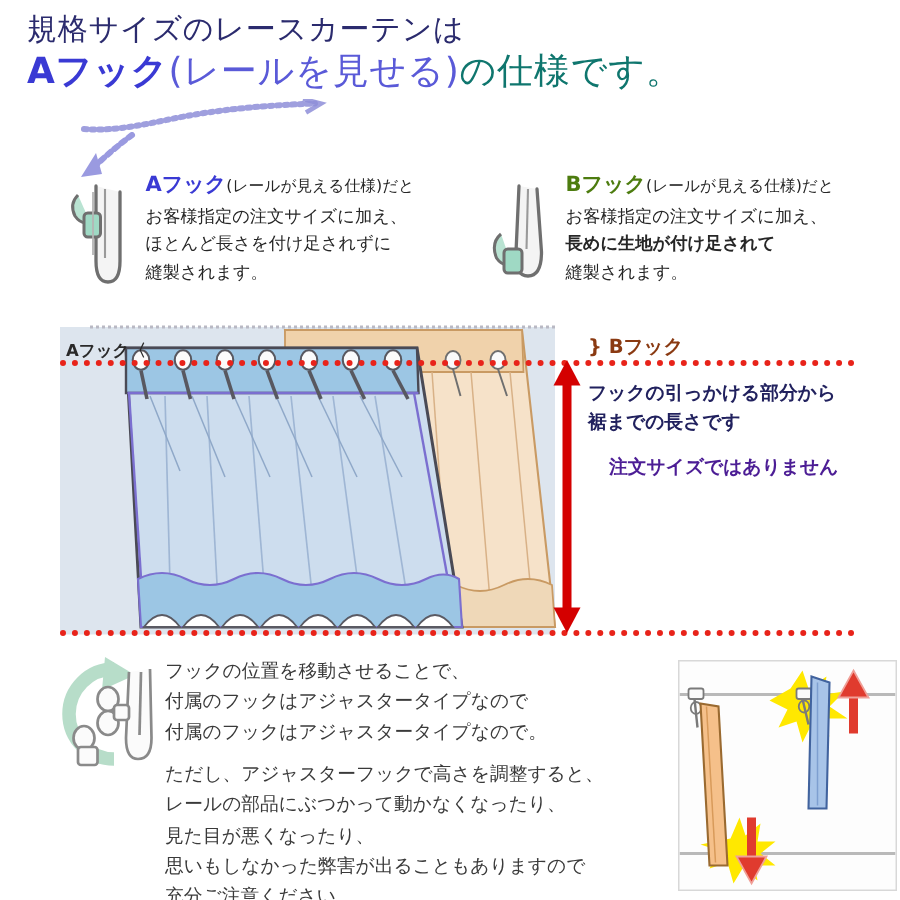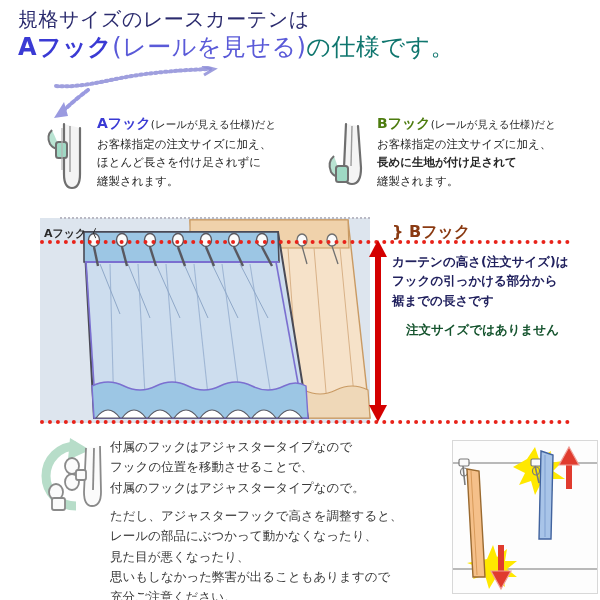--- a/index.html
+++ b/index.html
@@ -39,27 +39,27 @@
   #diagram{left:0px;top:206px;width:508px;height:225px;}
   #diagram-bg{left:40px;top:12px;width:330px;height:205px;background:#dde5ee;}
   #dotted-top{left:40px;top:34px;width:530px;height:0;
       border-top:4px dotted #e8231a;}
   #dotted-bottom{left:40px;top:214px;width:530px;height:0;
       border-top:4px dotted #e8231a;}
   #dotted-faint{left:60px;top:11px;width:310px;height:0;
       border-top:2px dotted #b9b9c4;}
 
   .diag-label{font-size:11px;font-weight:bold;color:#2a2a2a;}
-  #label-b{left:392px;top:216px;color:#8a3a12;font-weight:bold;font-size:16px;}
+  #label-b{left:392px;top:216px;color:#8a3a12;font-weight:bold;font-size:13px;}
 
   
   #info-text{left:392px;top:252px;width:208px;line-height:1.55;}
   .info-main{font-size:12.5px;color:#21215e;font-weight:bold;}
   .info-note{font-size:11.5px;color:#21215e;}
-  .info-red{font-size:12.5px;color:#14532d;font-weight:bold;}
+  .info-red{font-size:12.5px;color:#4c1d95;font-weight:bold;}
 
   
   #adj-icon{left:24px;top:432px;width:96px;height:90px;}
   #bottom-text-1{left:110px;top:437px;width:330px;line-height:1.62;
       font-size:12.5px;color:#3a3a3a;white-space:nowrap;}
   #bottom-text-2{left:110px;top:506px;width:340px;line-height:1.62;
       font-size:12.5px;color:#3a3a3a;white-space:nowrap;}
 
   #rail-demo{left:452px;top:440px;width:144px;height:152px;
       background:#fdfdfd;border:1px solid #d8d8d8;}
@@ -219,21 +219,20 @@
   <div class="abs diag-label" style="left:44px;top:20px;">Aフック〈</div>
   <div class="abs" id="label-b" style="top:16px;">} Bフック</div>
 
   <svg class="abs" style="left:368px;top:34px;" width="20" height="182">
     <line x1="10" y1="14" x2="10" y2="168" stroke="#d40000" stroke-width="6"></line>
     <path d="M10 0 L19 17 L1 17 Z" fill="#d40000"></path>
     <path d="M10 182 L19 165 L1 165 Z" fill="#d40000"></path>
   </svg>
 
   <div class="abs" id="info-text" style="top:46px;">
-    <div class="info-main">カーテンの高さ(注文サイズ)は</div>
     <div class="info-main">フックの引っかける部分から</div>
     <div class="info-main">裾までの長さです</div>
     <div style="height:10px"></div>
     <div class="info-red" style="padding-left:14px;">注文サイズではありません</div>
   </div>
 </div>
 
 <svg class="abs" id="adj-icon" viewBox="0 0 96 90">
   <path d="M52 14 A30 30 0 1 0 52 74" stroke="#b7ddc9" stroke-width="9" fill="none"></path>
   <path d="M46 6 L66 18 L44 28 Z" fill="#b7ddc9"></path>
@@ -242,22 +241,22 @@
     <path d="M70 16 L69 58"></path>
     <ellipse cx="48" cy="34" rx="7" ry="8"></ellipse>
     <ellipse cx="48" cy="50" rx="7" ry="8"></ellipse>
     <ellipse cx="32" cy="60" rx="7" ry="8"></ellipse>
     <rect x="28" y="66" width="13" height="12" rx="2"></rect>
     <rect x="52" y="38" width="10" height="10" rx="2"></rect>
   </g>
 </svg>
 
 <div class="abs" id="bottom-text-1">
+  <div>フックの位置を移動させることで、</div>
   <div>付属のフックはアジャスタータイプなので</div>
-  <div>フックの位置を移動させることで、</div>
   <div>付属のフックはアジャスタータイプなので。</div>
 </div>
 
 <div class="abs" id="bottom-text-2">
   <div>ただし、アジャスターフックで高さを調整すると、</div>
   <div>レールの部品にぶつかって動かなくなったり、</div>
   <div>見た目が悪くなったり、</div>
   <div>思いもしなかった弊害が出ることもありますので</div>
   <div>充分ご注意ください。</div>
 </div>

